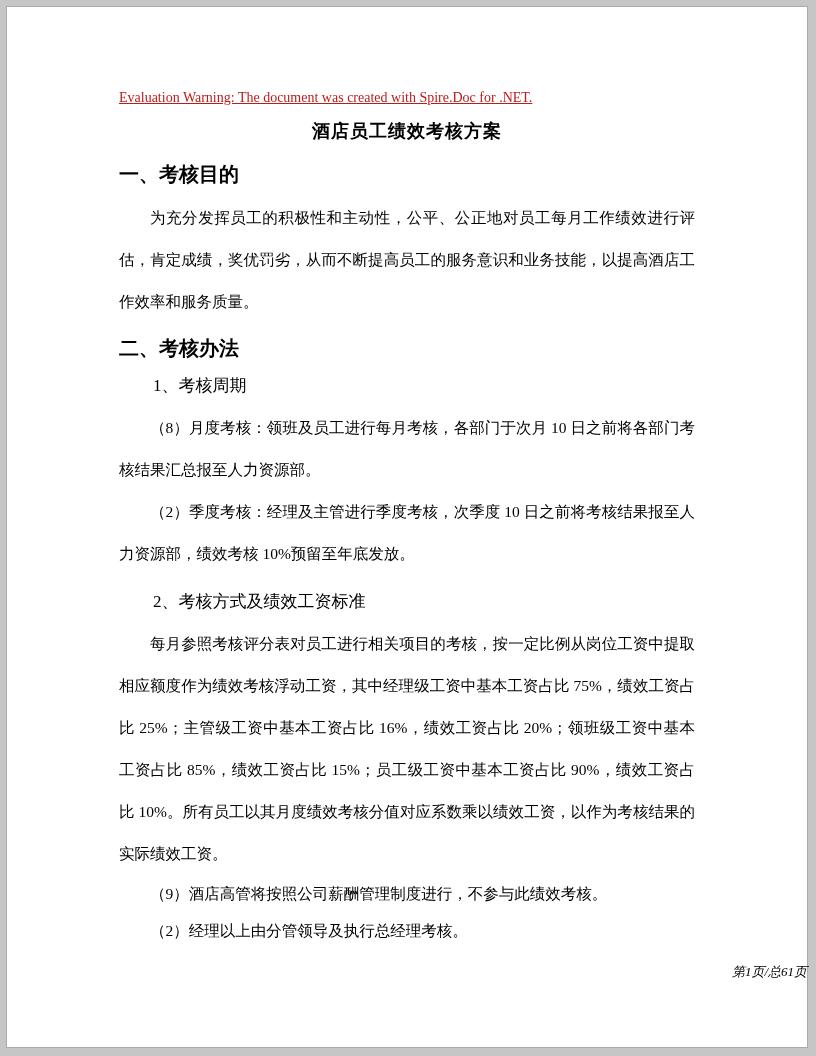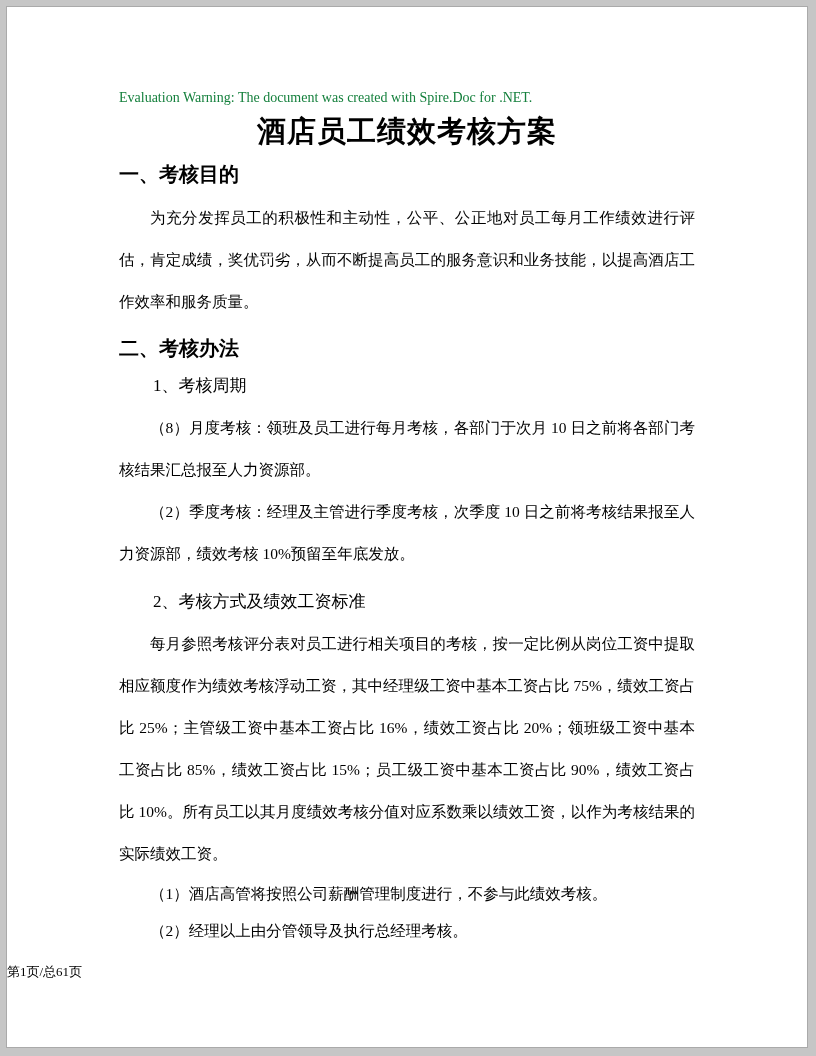--- a/index.html
+++ b/index.html
@@ -20,27 +20,28 @@
     border: 1px solid #aaaaaa;
     box-sizing: border-box;
     font-family: "Liberation Serif", "DejaVu Serif", serif;
     color: #000000;
   }
   .content {
     padding: 82px 112px 0 112px;
     box-sizing: border-box;
   }
   .warning {
-    color: #15803d;
+    color: #b91c1c;
     font-size: 14px;
     line-height: 18px;
     margin: 0 0 6px 0;
+    text-decoration: underline;
   }
   .doc-title {
-    font-size: 29px;
+    font-size: 18px;
     font-weight: bold;
     text-align: center;
     line-height: 36px;
     margin: 2px 0 10px 0;
     letter-spacing: 1px;
   }
   .h1 {
     font-size: 20px;
     font-weight: bold;
     line-height: 22px;
@@ -64,23 +65,24 @@
     line-height: 37px;
     text-indent: 2em;
     text-align: justify;
     margin: 0;
   }
   .footer {
     position: absolute;
     left: 0;
     bottom: 66px;
     width: 100%;
-    text-align: left;
+    text-align: right;
     font-size: 13px;
     color: #000000;
+    font-style: italic;
   }
 </style>
 </head>
 <body>
 
 <div class="page">
   <div class="content">
 
     <p class="warning">Evaluation Warning: The document was created with Spire.Doc for .NET.</p>
 
@@ -96,21 +98,21 @@
 
     <p class="para">（8）月度考核：领班及员工进行每月考核，各部门于次月 10 日之前将各部门考核结果汇总报至人力资源部。</p>
 
     <p class="para">（2）季度考核：经理及主管进行季度考核，次季度 10 日之前将考核结果报至人力资源部，绩效考核 10%预留至年底发放。</p>
 
     <p class="sub">2、考核方式及绩效工资标准</p>
 
     <p class="para">每月参照考核评分表对员工进行相关项目的考核，按一定比例从岗位工资中提取相应额度作为绩效考核浮动工资，其中经理级工资中基本工资占比 75%，绩效工资占比 25%；主管级工资中基本工资占比 16%，绩效工资占比 20%；领班级工资中基本工资占比 85%，绩效工资占比 15%；员工级工资中基本工资占比 90%，绩效工资占比 10%。所有员工以其月度绩效考核分值对应系数乘以绩效工资，以作为考核结果的实际绩效工资。</p>
 
 
-    <p class="para-tight">（1）酒店高管将按照公司薪酬管理制度进行，不参与此绩效考核。</p>
+    <p class="para-tight">（9）酒店高管将按照公司薪酬管理制度进行，不参与此绩效考核。</p>
 
     <p class="para-tight">（2）经理以上由分管领导及执行总经理考核。</p>
 
 
   </div>
 
   <div class="footer">第1页/总61页</div>
 </div>
 
 </body></html>

